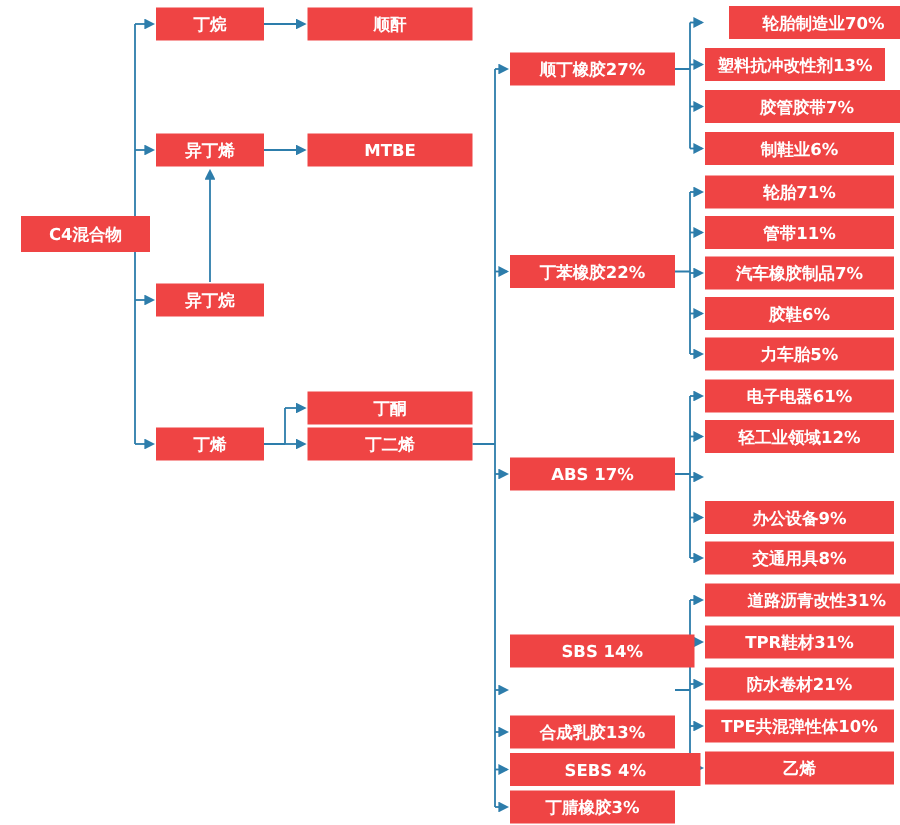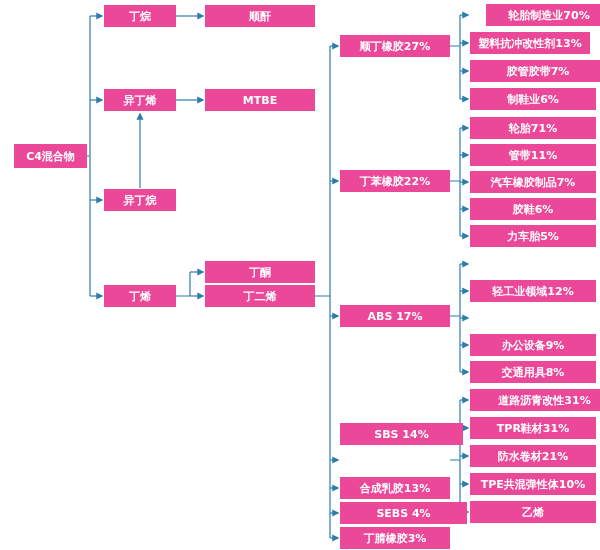--- a/index.html
+++ b/index.html
@@ -12,21 +12,21 @@
     position: relative;
     width: 600px; height: 550px;
     background: #ffffff;
   }
   svg.connectors {
     position: absolute; left: 0; top: 0;
     width: 600px; height: 550px;
   }
   .node {
     position: absolute;
-    background: #ec4899;
+    background: #ef4444;
     color: #ffffff;
     font-size: 11px;
     font-weight: bold;
     height: 22px;
     display: flex;
     align-items: center;
     justify-content: center;
     text-align: center;
     white-space: nowrap;
     line-height: 1;
@@ -91,21 +91,21 @@
       <path d="M460,372 H468" marker-end="url(#arr)"></path>
 
       <path d="M460,400 H468" marker-end="url(#arr)"></path>
       <path d="M460,428 H468" marker-end="url(#arr)"></path>
       <path d="M460,456 H468" marker-end="url(#arr)"></path>
       <path d="M460,484 H468" marker-end="url(#arr)"></path>
       <path d="M460,512 H468" marker-end="url(#arr)"></path>
     </g>
   </svg>
 
-  <div class="node" style="left:14px;top:144px;width:73px;height:24px">C4混合物</div>
+  <div class="node" style="left:14px;top:144px;width:86px;height:24px">C4混合物</div>
 
   <div class="node" style="left:104px;top:5px;width:72px">丁烷</div>
   <div class="node" style="left:104px;top:89px;width:72px">异丁烯</div>
   <div class="node" style="left:104px;top:189px;width:72px">异丁烷</div>
   <div class="node" style="left:104px;top:285px;width:72px">丁烯</div>
 
   <div class="node" style="left:205px;top:89px;width:110px">MTBE</div>
   <div class="node" style="left:205px;top:5px;width:110px">顺酐</div>
   <div class="node" style="left:205px;top:261px;width:110px">丁酮</div>
   <div class="node" style="left:205px;top:285px;width:110px">丁二烯</div>
@@ -122,20 +122,21 @@
   <div class="node" style="left:470px;top:32px;width:120px">塑料抗冲改性剂13%</div>
   <div class="node" style="left:470px;top:60px;width:136px">胶管胶带7%</div>
   <div class="node" style="left:470px;top:88px;width:126px">制鞋业6%</div>
 
   <div class="node" style="left:470px;top:117px;width:126px">轮胎71%</div>
   <div class="node" style="left:470px;top:144px;width:126px">管带11%</div>
   <div class="node" style="left:470px;top:171px;width:126px">汽车橡胶制品7%</div>
   <div class="node" style="left:470px;top:198px;width:126px">胶鞋6%</div>
   <div class="node" style="left:470px;top:225px;width:126px">力车胎5%</div>
 
+  <div class="node" style="left:470px;top:253px;width:126px">电子电器61%</div>
   <div class="node" style="left:470px;top:280px;width:126px">轻工业领域12%</div>
   <div class="node" style="left:470px;top:334px;width:126px">办公设备9%</div>
   <div class="node" style="left:470px;top:361px;width:126px">交通用具8%</div>
 
   <div class="node" style="left:470px;top:389px;width:149px">道路沥青改性31%</div>
   <div class="node" style="left:470px;top:417px;width:126px">TPR鞋材31%</div>
   <div class="node" style="left:470px;top:445px;width:126px">防水卷材21%</div>
   <div class="node" style="left:470px;top:473px;width:126px">TPE共混弹性体10%</div>
   <div class="node" style="left:470px;top:501px;width:126px">乙烯</div>
 

